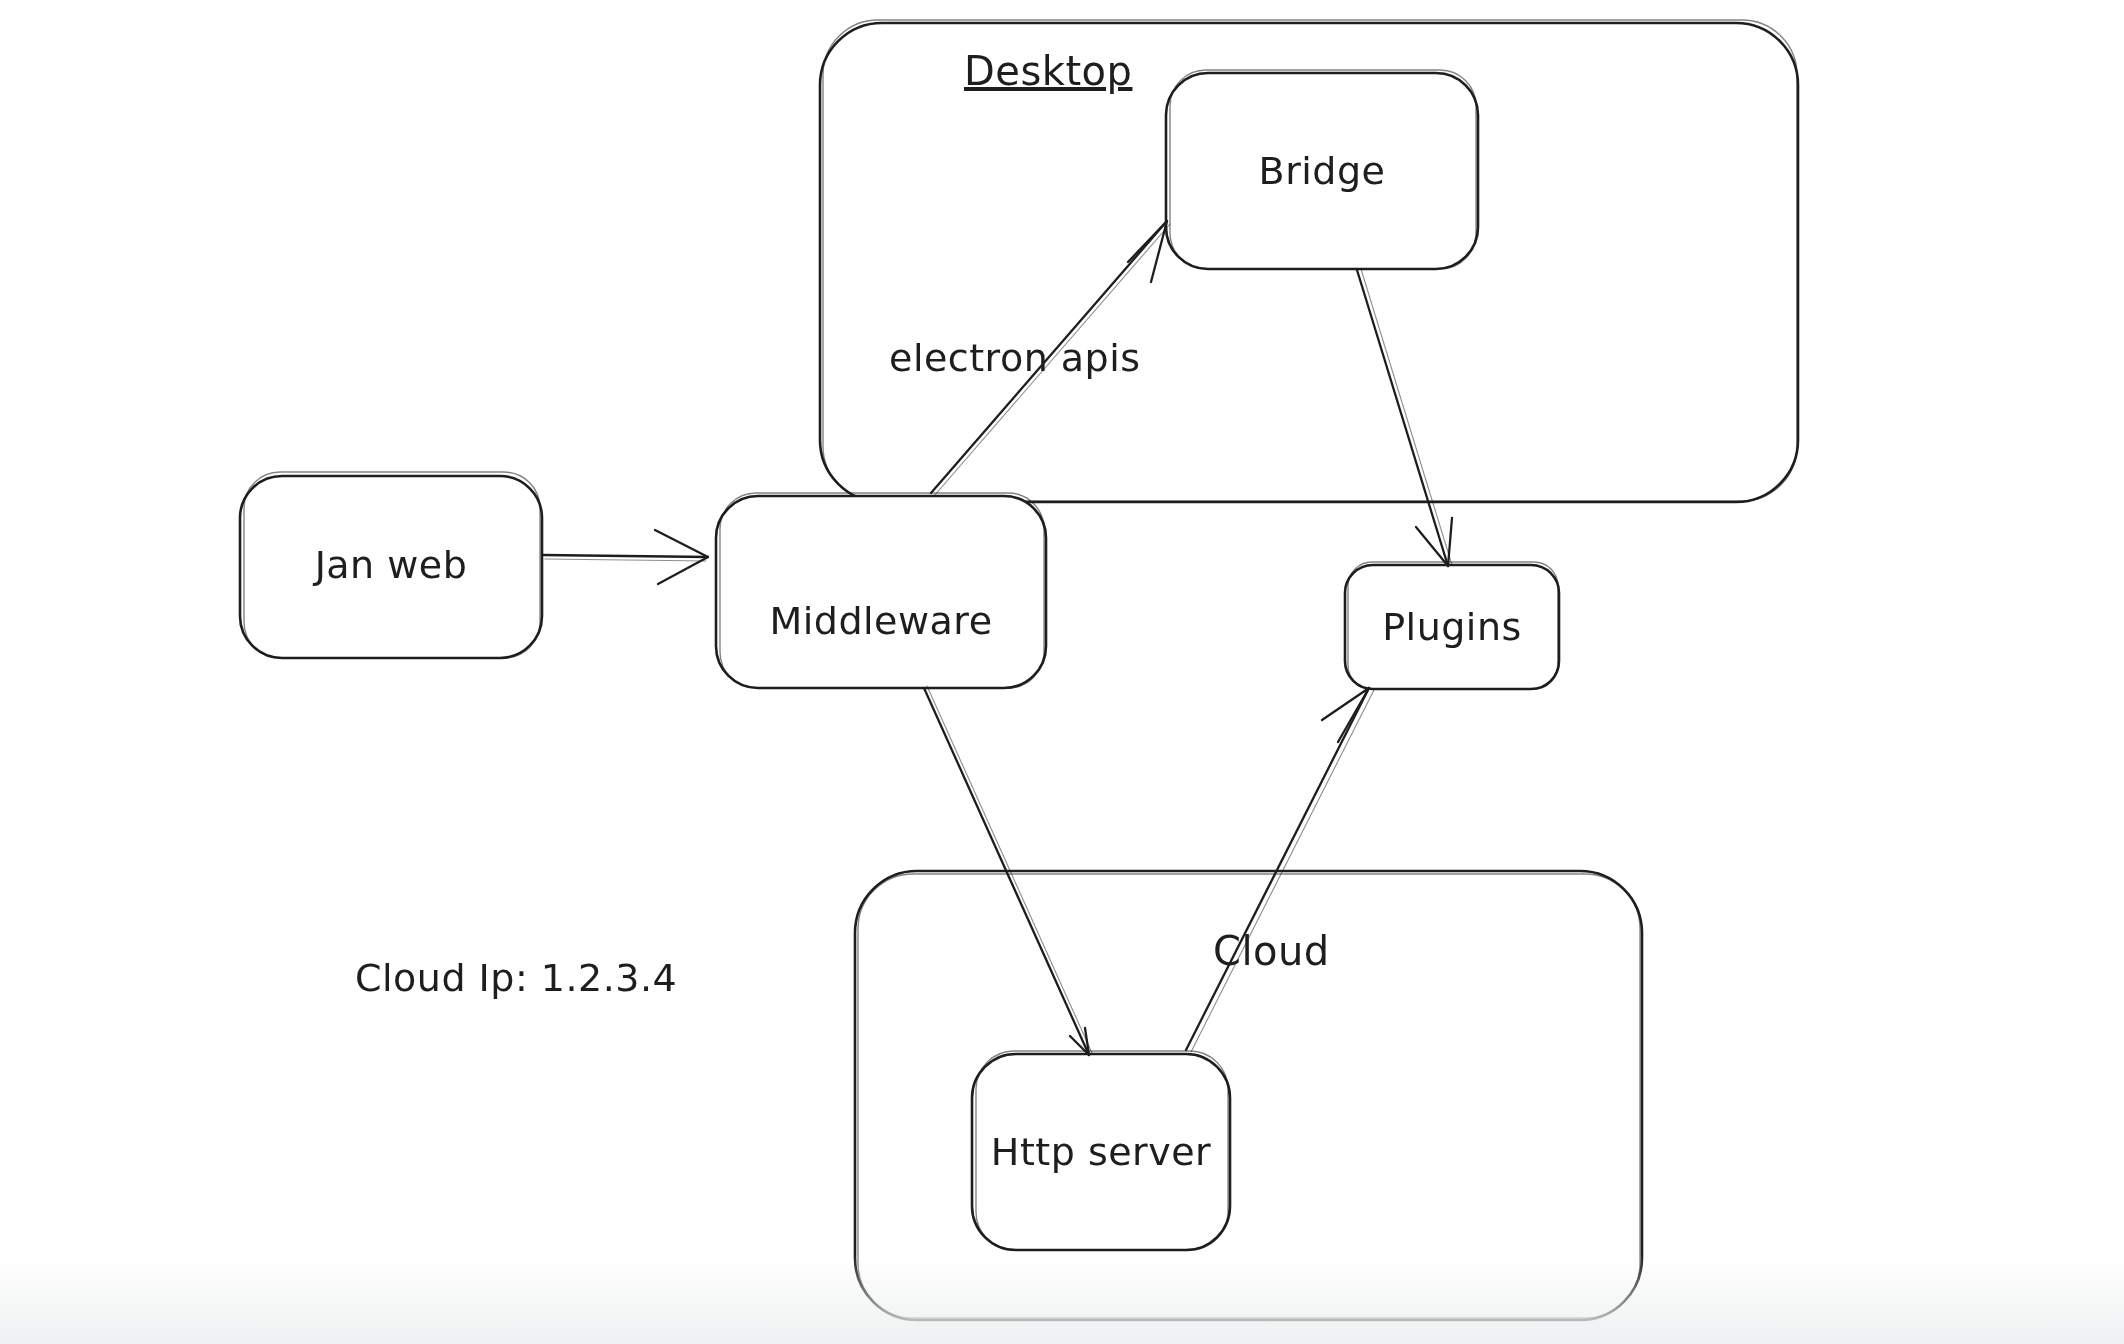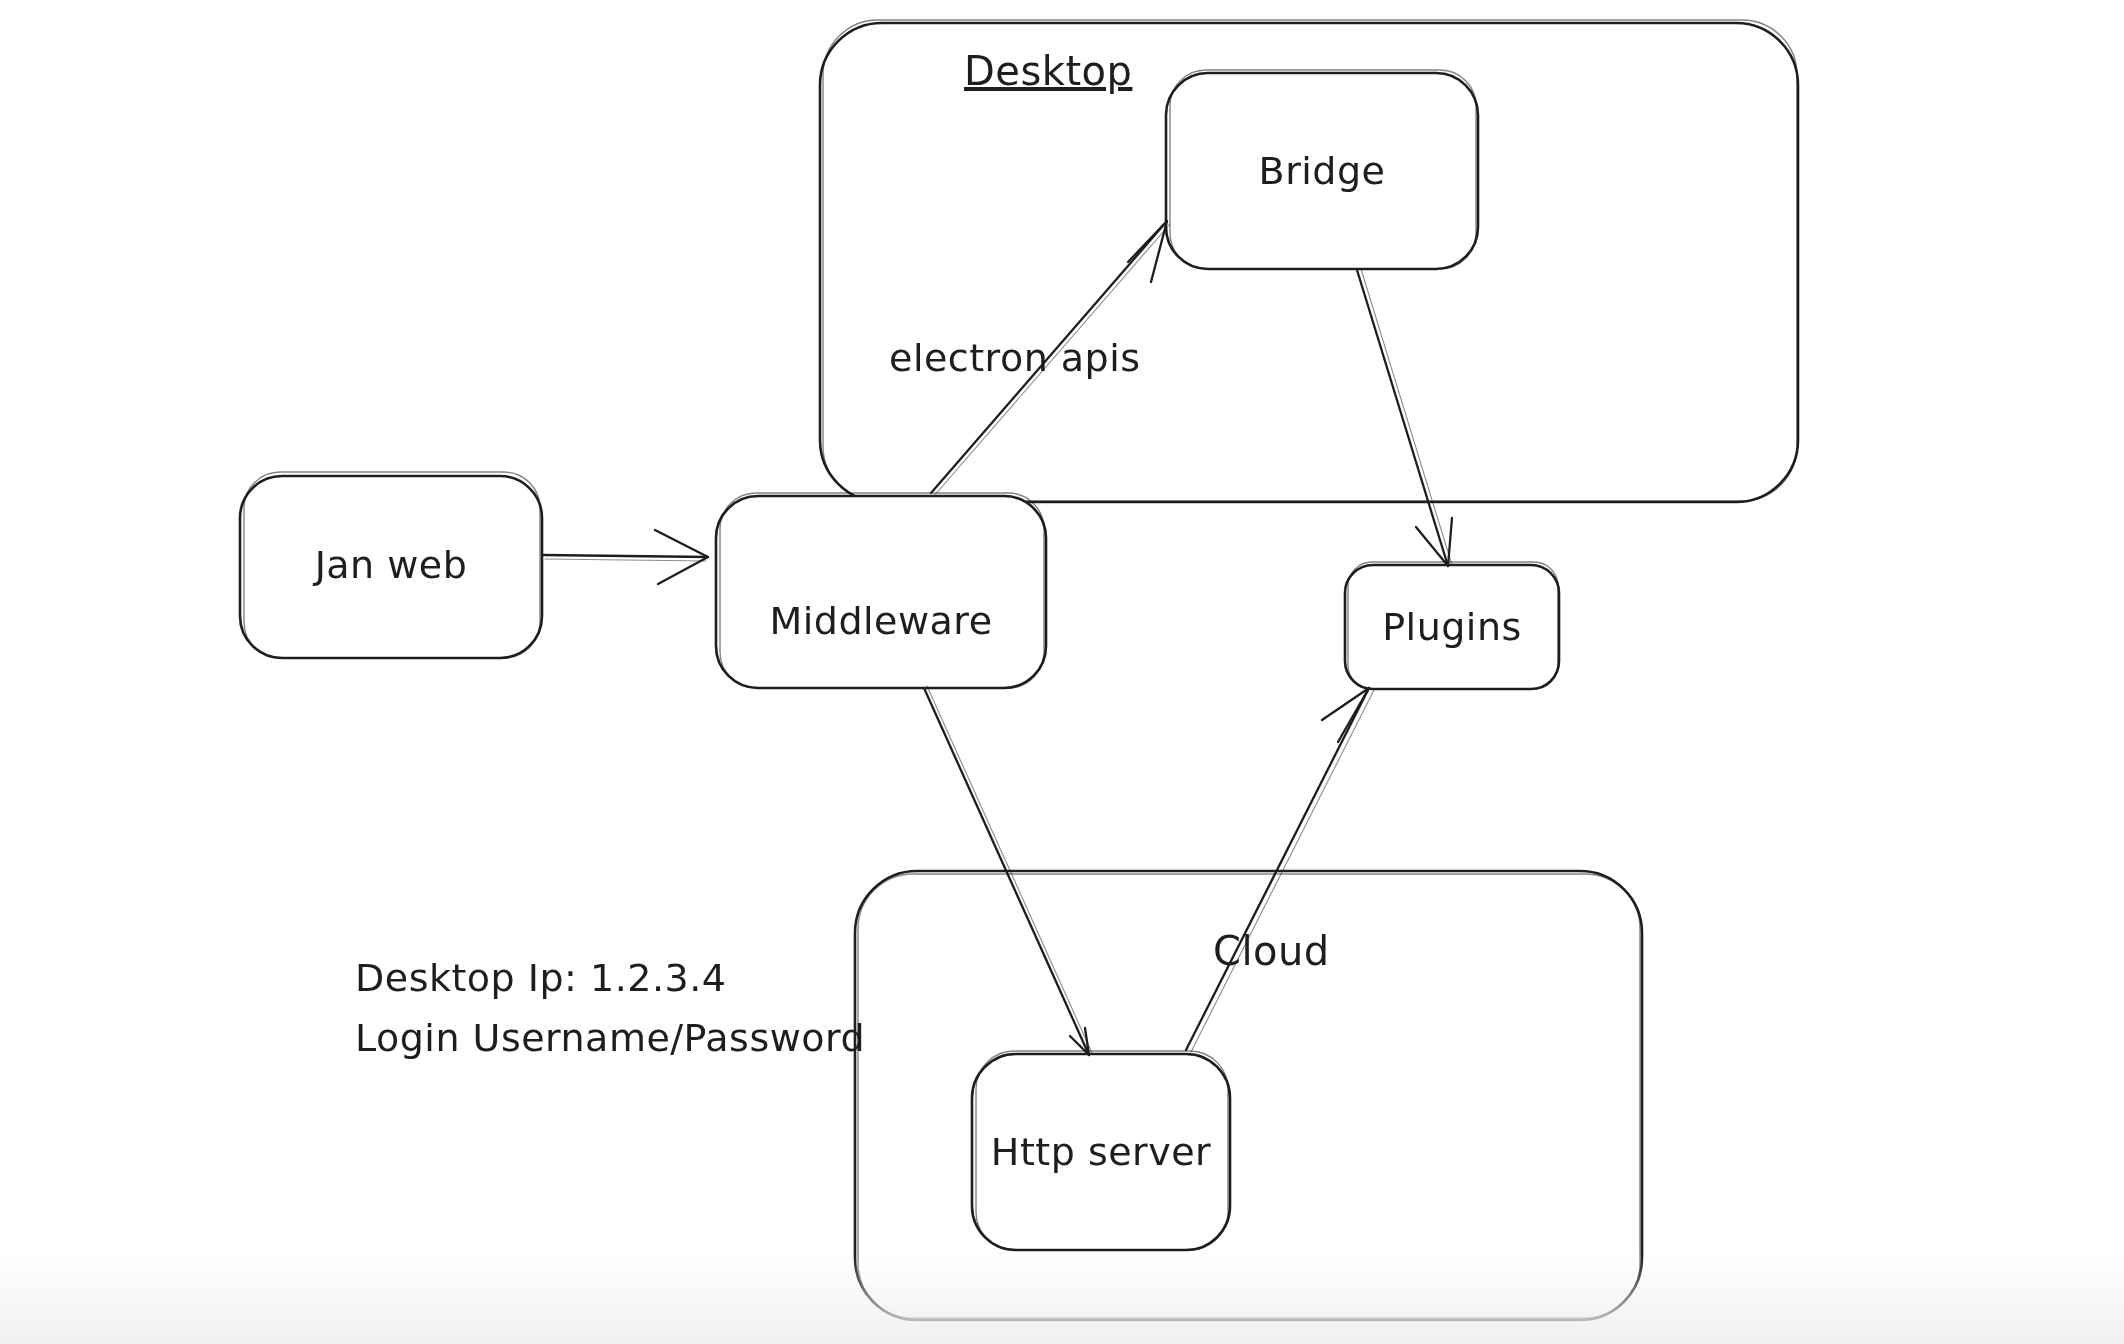--- a/index.html
+++ b/index.html
@@ -167,18 +167,17 @@
   <div class="lbl node-lbl" style="left:1322px; top:171px;">Bridge</div>
 
   <div class="lbl node-lbl" style="left:1452px; top:627px;">Plugins</div>
 
   <div class="lbl node-lbl" style="left:1101px; top:1152px;">Http server</div>
 
   <div class="lbl" style="left:889px; top:336px;">electron apis</div>
 
 
   <div class="annotation">
-    <div>Desktop Ip: 1.2.3.4</div>
-    <div>Login Username/Password</div>
+    <div>Cloud Ip: 1.2.3.4</div>
   </div>
 
   <div class="bottom-fade"></div>
 </div>
 
 </body></html>

